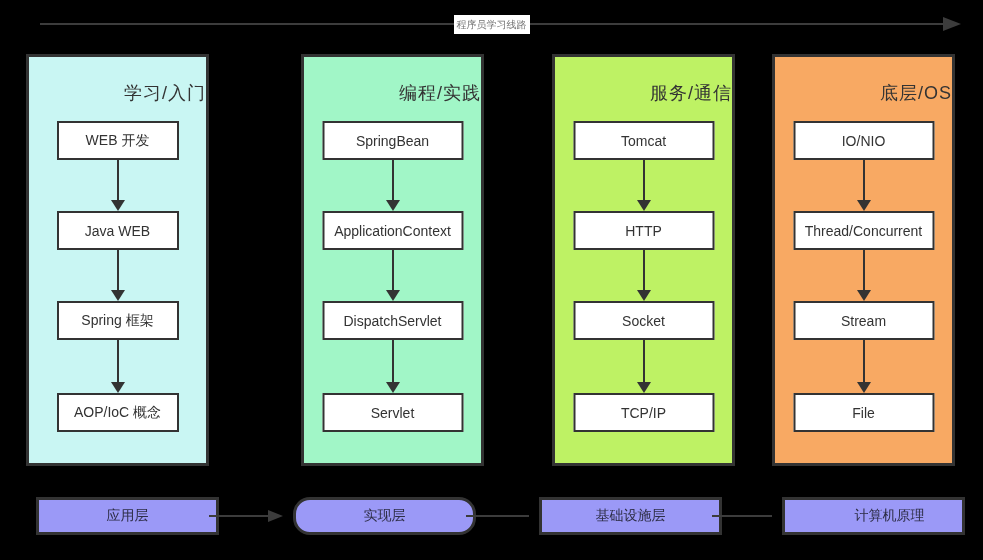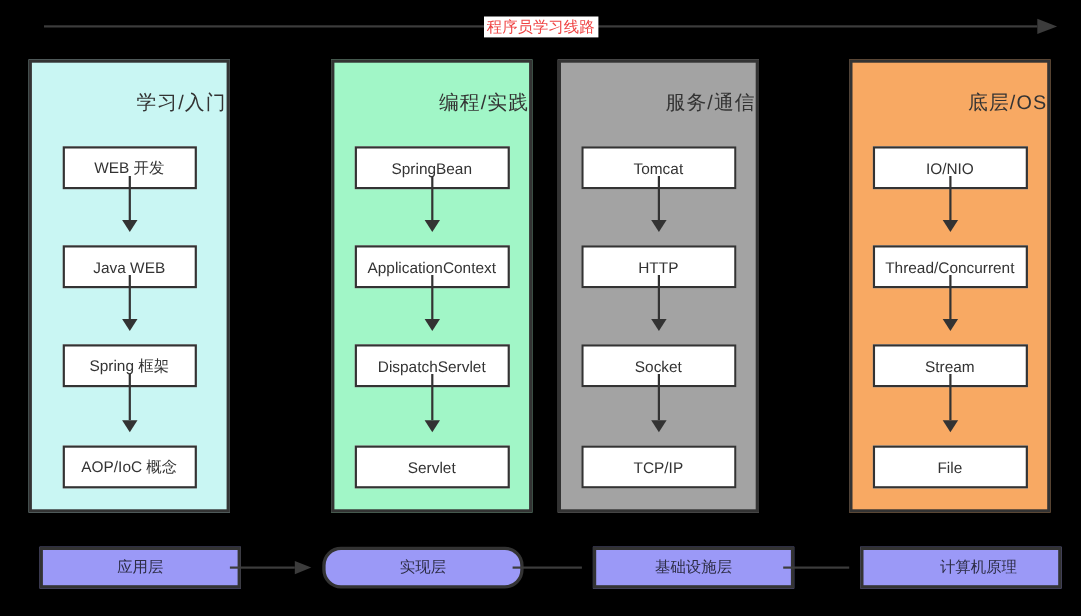--- a/index.html
+++ b/index.html
@@ -9,37 +9,37 @@
   }
   
   .top-line{position:absolute;top:23px;height:2px;background:#3c3c3c;}
   .top-head{
     position:absolute;width:0;height:0;
     border-top:7px solid transparent;border-bottom:7px solid transparent;
     border-left:18px solid #3c3c3c;
   }
   .top-label{
     position:absolute;top:15px;left:50%;transform:translateX(-50%);
-    background:#ffffff;color:#ef4444;font-size:14px;line-height:17px;
+    background:#ffffff;color:#737373;font-size:10px;line-height:17px;
     padding:1px 3px;white-space:nowrap;
   }
   
   .panel{
     position:absolute;top:54px;width:183px;height:412px;
     border:3px solid #333333;box-sizing:border-box;
   }
   .panel-title{
     position:absolute;top:24px;left:0;width:100%;text-align:right;
     font-size:18px;color:#333333;letter-spacing:1px;white-space:nowrap;
   }
   .node{
     position:absolute;left:50%;transform:translateX(-50%);
     width:141px;height:39px;background:#ffffff;border:2px solid #333333;
     box-sizing:border-box;display:flex;align-items:center;justify-content:center;
-    font-size:14px;color:#333333;white-space:nowrap;margin-top:12px;
+    font-size:14px;color:#333333;white-space:nowrap;
   }
   .p0 .node{width:122px;}
   .n1{top:64px}.n2{top:154px}.n3{top:244px}.n4{top:336px}
   .varrow{
     position:absolute;left:50%;transform:translateX(-50%);
     width:2px;background:#333333;
   }
   .varrow::after{
     content:"";position:absolute;left:50%;transform:translateX(-50%);
     bottom:-11px;width:0;height:0;
@@ -86,21 +86,21 @@
     <div class="panel-title">编程/实践</div>
     <div class="node n1">SpringBean</div>
     <div class="varrow a1"></div>
     <div class="node n2">ApplicationContext</div>
     <div class="varrow a2"></div>
     <div class="node n3">DispatchServlet</div>
     <div class="varrow a3"></div>
     <div class="node n4">Servlet</div>
   </div>
 
-  <div class="panel p2" style="left: 507px; background-color: #a3a3a3;">
+  <div class="panel p2" style="left: 552px; background-color: #bef264;">
     <div class="panel-title">服务/通信</div>
     <div class="node n1">Tomcat</div>
     <div class="varrow a1"></div>
     <div class="node n2">HTTP</div>
     <div class="varrow a2"></div>
     <div class="node n3">Socket</div>
     <div class="varrow a3"></div>
     <div class="node n4">TCP/IP</div>
   </div>
 

